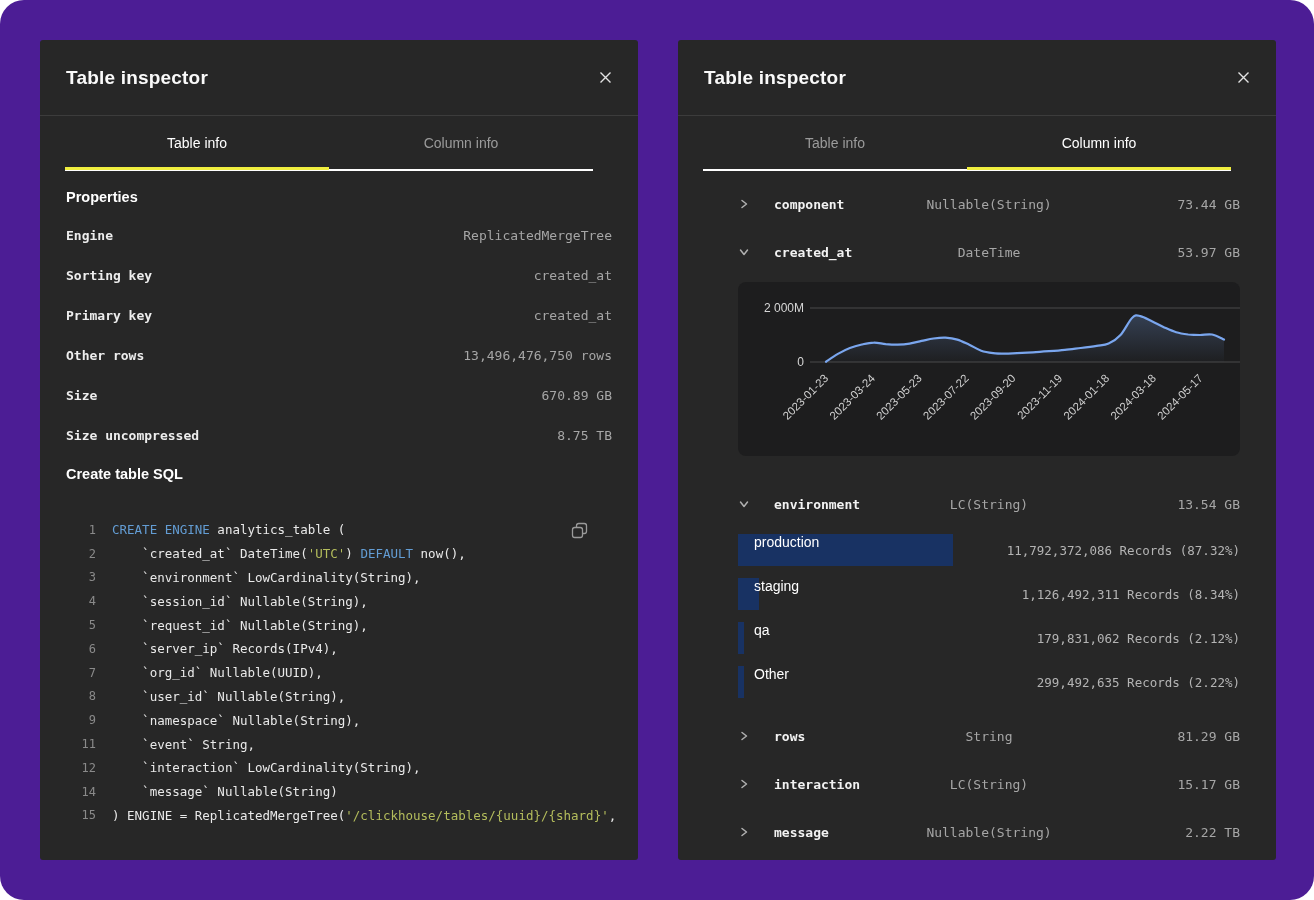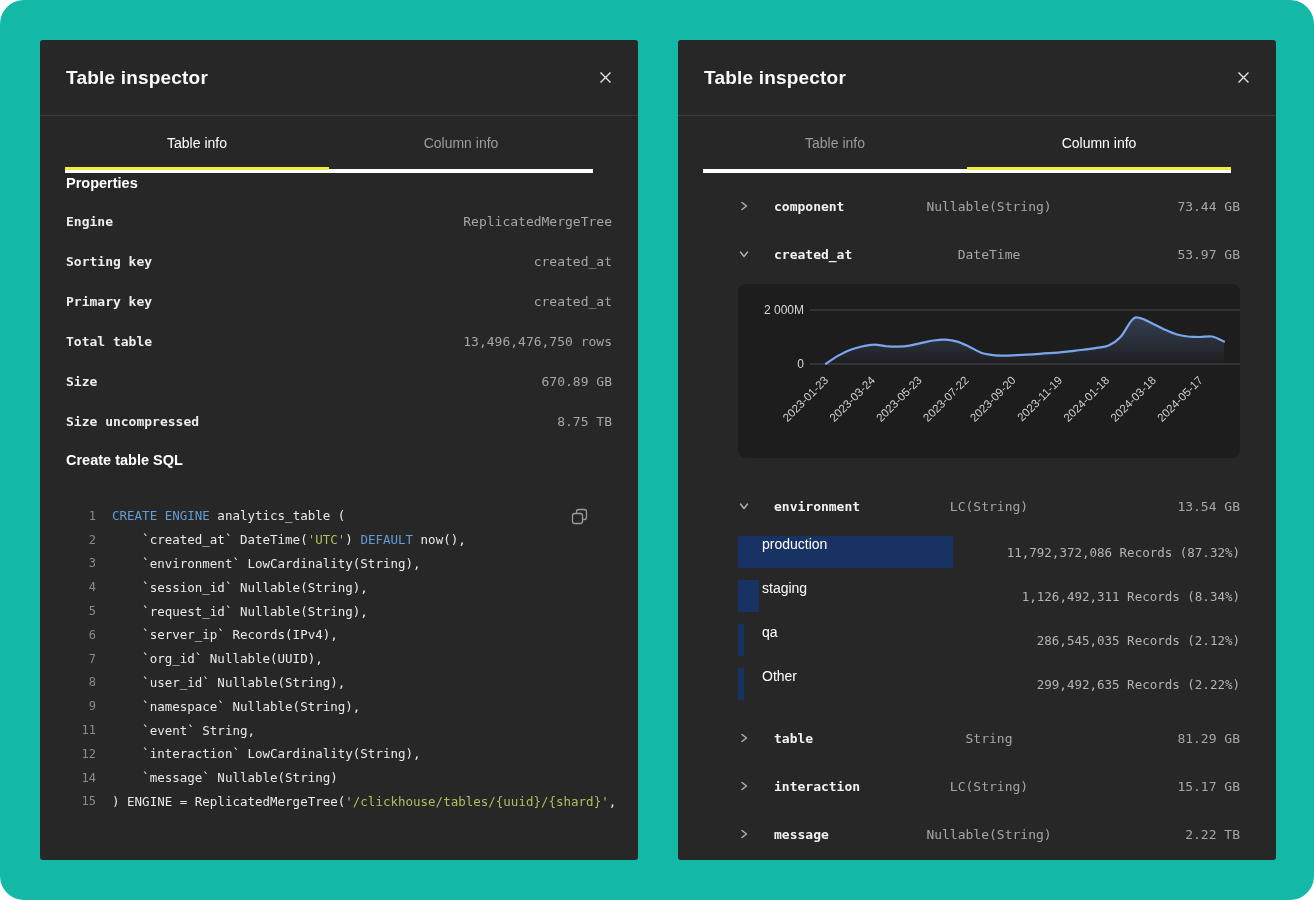--- a/index.html
+++ b/index.html
@@ -1,38 +1,38 @@
 <!DOCTYPE html>
 <html><head>
 <meta charset="utf-8">
 <style>
   :root{
     --sans:"Liberation Sans",sans-serif;
     --mono:"DejaVu Sans Mono",monospace;
   }
   html,body{margin:0;padding:0;width:1314px;height:900px;overflow:hidden;background:#fff;}
-  .canvas{position:absolute;inset:0;background:#14b8a6;border-radius:24px;}
+  .canvas{position:absolute;inset:0;background:#4c1d95;border-radius:24px;}
   .panel{position:absolute;top:40px;width:598px;height:820px;background:#272727;border-radius:3px;overflow:hidden;}
   .panel.left{left:40px;}
   .panel.right{left:678px;}
 
   
   .hdr{height:76px;display:flex;align-items:center;justify-content:space-between;padding:0 26px;border-bottom:1px solid #3c3c3c;box-sizing:border-box;}
   .hdr-title{font:700 19px var(--sans);color:#fafafa;letter-spacing:.2px;}
   .close-btn{background:none;border:none;padding:4px;cursor:pointer;display:flex;align-items:center;justify-content:center;margin-right:-4px;}
 
   
-  .tabs{display:flex;height:53px;margin:0 45px 0 25px;border-bottom:4px solid #ffffff;}
+  .tabs{display:flex;height:53px;margin:0 45px 0 25px;border-bottom:2px solid #ffffff;}
   .tab{flex:1;display:flex;align-items:center;justify-content:center;font:400 14px var(--sans);color:#9b9b9b;cursor:pointer;position:relative;}
   .tab.active{color:#fff;}
   .tab.active::after{content:"";position:absolute;left:0;right:0;bottom:-1px;height:3px;background:#f0ee3f;}
 
   
   .lp-body{padding:0 26px;}
-  .sec-h{font:700 14.5px var(--sans);color:#fff;height:20px;line-height:20px;}
+  .sec-h{font:700 14.5px var(--sans);color:#fff;margin-top:16px;height:20px;line-height:20px;}
   .sec-h.sql{margin-top:9px;}
   .prop-rows{margin-top:8px;}
   .prop-row{display:flex;align-items:center;height:40px;}
   .prop-label{font:700 13px var(--mono);color:#ededed;}
   .prop-val{margin-left:auto;font:400 13px var(--mono);color:#a6a6a6;}
 
   
   .code{position:relative;margin-top:34px;font:400 12.5px var(--mono);}
   .sql-line{display:flex;align-items:center;height:23.8px;}
   .ln{flex:0 0 30px;text-align:right;color:#8a8a8a;margin-right:16px;font-size:12px;}
@@ -51,21 +51,21 @@
   .col-name{margin-left:20px;font:700 13px var(--mono);color:#f2f2f2;}
   .col-type{position:absolute;left:50%;transform:translateX(-50%);font:400 13px var(--mono);color:#a6a6a6;white-space:nowrap;}
   .col-size{margin-left:auto;font:400 13px var(--mono);color:#a6a6a6;}
 
   .chart-box{margin:6px 0 24px;height:174px;background:#1d1d1e;border-radius:8px;position:relative;overflow:hidden;}
 
   .val-group{margin-bottom:8px;}
   .val-row{display:flex;align-items:center;height:44px;}
   .val-bar-wrap{position:relative;width:246px;height:32px;flex:none;}
   .val-bar{position:absolute;left:0;top:0;height:32px;background:#183263;}
-  .val-label{position:absolute;left:24px;top:0;line-height:32px;font:400 14px var(--sans);color:#fff;white-space:nowrap;}
+  .val-label{position:absolute;left:16px;top:0;line-height:32px;font:400 14px var(--sans);color:#fff;white-space:nowrap;}
   .val-records{margin-left:auto;font:400 12.5px var(--mono);color:#b4b4b4;}
 </style>
 </head>
 <body>
 
 <div class="canvas">
 
   <div class="panel left">
     <div class="hdr">
       <span class="hdr-title">Table inspector</span>
@@ -92,21 +92,21 @@
           </div>
           <div class="prop-row">
             <span class="prop-label">Sorting key</span>
             <span class="prop-val">created_at</span>
           </div>
           <div class="prop-row">
             <span class="prop-label">Primary key</span>
             <span class="prop-val">created_at</span>
           </div>
           <div class="prop-row">
-            <span class="prop-label">Total table</span>
+            <span class="prop-label">Other rows</span>
             <span class="prop-val">13,496,476,750 rows</span>
           </div>
           <div class="prop-row">
             <span class="prop-label">Size</span>
             <span class="prop-val">670.89 GB</span>
           </div>
           <div class="prop-row">
             <span class="prop-label">Size uncompressed</span>
             <span class="prop-val">8.75 TB</span>
           </div>
@@ -261,37 +261,37 @@
               <span class="val-bar" style="width: 20.5164px;"></span>
               <span class="val-label">staging</span>
             </span>
             <span class="val-records">1,126,492,311 Records (8.34%)</span>
           </div>
           <div class="val-row">
             <span class="val-bar-wrap">
               <span class="val-bar" style="width: 6px;"></span>
               <span class="val-label">qa</span>
             </span>
-            <span class="val-records">286,545,035 Records (2.12%)</span>
+            <span class="val-records">179,831,062 Records (2.12%)</span>
           </div>
           <div class="val-row">
             <span class="val-bar-wrap">
               <span class="val-bar" style="width: 6px;"></span>
               <span class="val-label">Other</span>
             </span>
             <span class="val-records">299,492,635 Records (2.22%)</span>
           </div>
         </div>
         <div class="col-row">
           <span class="chev">
             <svg width="12" height="12" viewBox="0 0 12 12">
               <polyline points="4,2.5 8.5,6 4,9.5" fill="none" stroke="#b0b0b0" stroke-width="1.5" stroke-linecap="round" stroke-linejoin="round"></polyline>
             </svg>
           </span>
-          <span class="col-name">table</span>
+          <span class="col-name">rows</span>
           <span class="col-type">String</span>
           <span class="col-size">81.29 GB</span>
         </div>
         <div class="col-row">
           <span class="chev">
             <svg width="12" height="12" viewBox="0 0 12 12">
               <polyline points="4,2.5 8.5,6 4,9.5" fill="none" stroke="#b0b0b0" stroke-width="1.5" stroke-linecap="round" stroke-linejoin="round"></polyline>
             </svg>
           </span>
           <span class="col-name">interaction</span>

